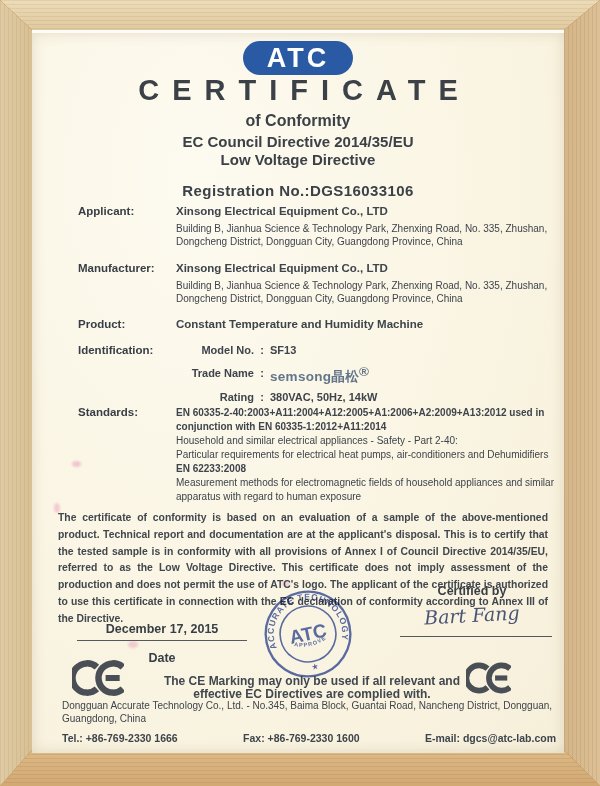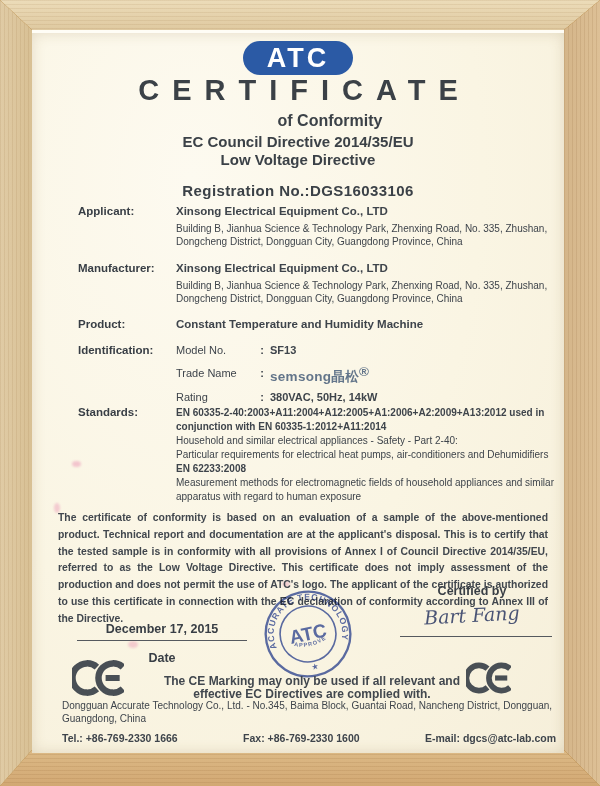--- a/index.html
+++ b/index.html
@@ -28,33 +28,33 @@
     background:radial-gradient(ellipse at 30% 20%,#fdfaf0 0%,#faf5e3 55%,#f6efda 100%);
     border-top:3px solid #fffdf6;box-shadow:inset 0 0 14px rgba(120,90,40,.18);}
   .speck{position:absolute;border-radius:50%;filter:blur(1px);pointer-events:none;}
   
   .atc-pill{position:absolute;top:8px;left:50%;transform:translateX(-50%);
     width:110px;height:34px;border-radius:17px;display:flex;align-items:center;justify-content:center;}
   .atc-pill span{color:#fff;font-weight:bold;font-size:27px;letter-spacing:3px;line-height:1;}
   .cert-title{position:absolute;top:41px;width:100%;text-align:center;font-weight:bold;
     font-size:29px;letter-spacing:13px;color:#3b4147;text-indent:13px;}
   .h-sub{position:absolute;width:100%;text-align:center;font-weight:bold;color:#3b4147;}
-  .sub-conformity{top:79px;font-size:16px;padding-left:32px;}
+  .sub-conformity{top:79px;font-size:16px;}
   .sub-ec{top:100px;font-size:15px;}
   .sub-lv{top:118px;font-size:15px;}
   .sub-reg{top:149px;font-size:15px;letter-spacing:.4px;}
   
   .frow{position:absolute;left:46px;width:490px;display:flex;}
   .flabel{width:98px;flex:none;font-weight:bold;font-size:11.5px;color:#383e45;}
   .fval{width:392px;flex:none;font-size:10px;line-height:13.5px;}
   .fname{font-weight:bold;font-size:11.5px;margin-bottom:3px;}
   .row-applicant{top:172px;} .row-manufacturer{top:229px;} .row-product{top:285px;}
   .row-ident{top:311px;} .row-standards{top:373px;}
   .ident-grid{display:grid;grid-template-columns:78px 16px auto;row-gap:7px;align-items:center;}
-  .ident-name{font-weight:normal;font-size:11px;}
+  .ident-name{font-weight:bold;font-size:11px;text-align:right;}
   .ident-colon{font-weight:bold;font-size:11px;text-align:center;}
   .ident-val{font-weight:bold;font-size:11px;}
   .brandmark{font-weight:bold;font-size:13.5px;color:#63758a;letter-spacing:.3px;}
   .std-line{font-size:10px;line-height:14px;}
   .std-bold{font-weight:bold;}
   
   .declaration{position:absolute;top:477px;left:26px;width:490px;text-align:justify;
     font-weight:bold;font-size:10.4px;line-height:16.8px;color:#41474e;}
   
   .stamp{position:absolute;top:556px;left:231px;width:90px;height:90px;opacity:.87;

